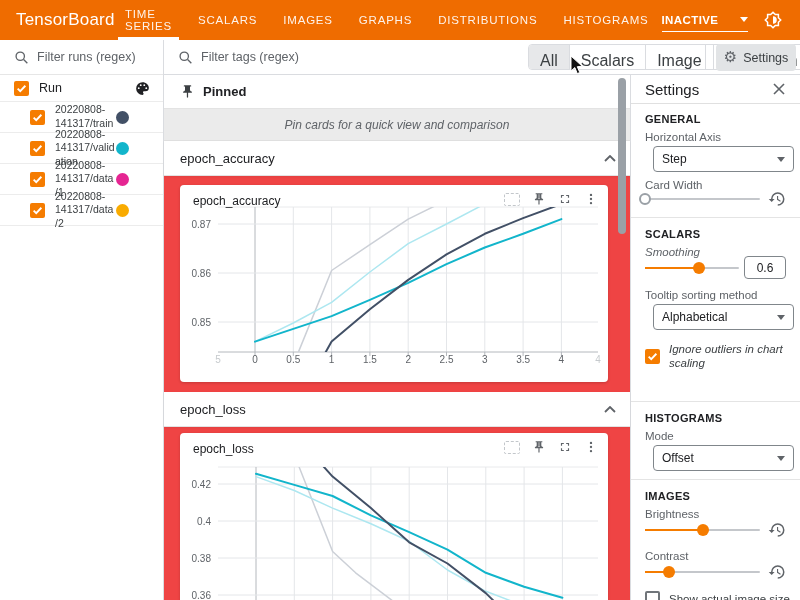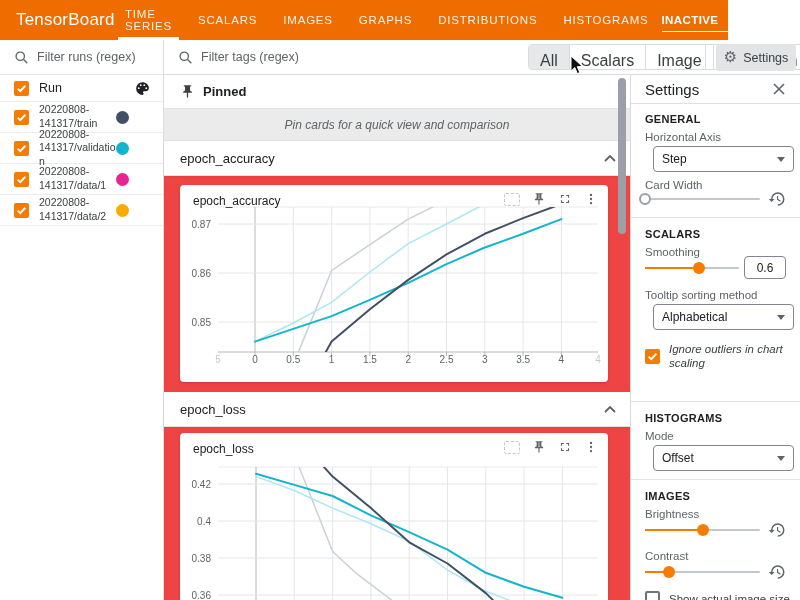--- a/index.html
+++ b/index.html
@@ -5,41 +5,41 @@
   * { box-sizing: border-box; margin: 0; padding: 0; }
   html,body { width: 800px; height: 600px; }
   body {
     position: relative; overflow: hidden; background: #fff;
     font-family: "Liberation Sans", sans-serif; color: #202124;
     -webkit-font-smoothing: antialiased;
   }
   .abs { position: absolute; }
 
   
-  #header { left:0; top:0; width:728px; height:40px; background:#ef6c00; display:flex; align-items:center; }
+  #header { left:0; top:0; width:800px; height:40px; background:#ef6c00; display:flex; align-items:center; }
   #logo { font-size:17px; color:#fff; padding-left:16px; width:112px; letter-spacing:.2px; }
   #nav-tabs { display:flex; height:40px; align-items:stretch; }
   .nav-tab { position:relative; display:flex; align-items:center; padding:0 13px; font-size:11.5px;
     letter-spacing:.8px; color:rgba(255,255,255,.92); cursor:default; }
   .nav-tab.active::after { content:""; position:absolute; left:6px; right:6px; bottom:0; height:3px; background:#fff; }
   #header-right { margin-left:auto; display:flex; align-items:center; gap:15px; padding-right:14px; }
   #status-select { position:relative; display:flex; align-items:center; width:86px; height:24px;
     border-bottom:1px solid #fff; color:#fff; font-size:11.5px; font-weight:bold; letter-spacing:.4px; }
   #status-caret { margin-left:auto; width:0; height:0; border-left:4px solid transparent; border-right:4px solid transparent; border-top:5px solid #fff; }
   .hicon { width:20px; height:20px; display:flex; align-items:center; justify-content:center; color:#fff; }
   .gear-glyph { font-size:19px; line-height:1; color:#fff; font-family:"DejaVu Sans", sans-serif; }
 
   
   #sidebar { left:0; top:40px; width:164px; height:560px; background:#fff; border-right:1px solid #dadce0; }
   #run-filter-row { display:flex; align-items:center; height:35px; padding:0 0 0 14px; border-bottom:1px solid #e6e6e6; }
   #run-filter-row input { border:0; outline:0; width:118px; font-size:12.5px; color:#202124; margin-left:8px; font-family:inherit; }
   #run-filter-row input::placeholder { color:#5f6368; }
   #runs-header { display:flex; align-items:center; height:27px; padding:0 12px 0 14px; border-bottom:1px solid #ececec; }
   #runs-header .hd-label { font-size:12.5px; margin-left:10px; flex:1; }
-  .run-row { display:flex; align-items:center; height:31px; padding:0 12px 0 14px; border-bottom:1px solid #ececec; }
+  .run-row { display:flex; align-items:center; height:31px; padding:0 12px 0 30px; border-bottom:1px solid #ececec; }
   .run-name { flex:1; margin-left:10px; font-size:10.5px; line-height:1.3; color:#3c4043; width:86px;
     overflow-wrap:break-word; word-break:break-word; }
   .run-dot { width:13px; height:13px; border-radius:50%; margin-right:22px; flex:none; }
   .cb { width:15px; height:15px; border-radius:2px; flex:none; display:flex; align-items:center; justify-content:center; }
   .cb.on { background:#f57c00; }
   .cb.off { background:#fff; border:2px solid #70757a; }
 
   
   #toolbar { left:164px; top:40px; width:636px; height:35px; background:#fff; border-bottom:1px solid #dadce0; }
   #tag-search { position:absolute; left:14px; top:0; height:34px; display:flex; align-items:center; }
@@ -371,21 +371,21 @@
       <div class="fill" style="width: 0%;"></div>
       <div class="knob hollow" style="left: 0%;"></div>
   </div>
   <svg class="reset-icon" style="left:137px; top:115px;" viewBox="0 0 24 24">
       <path d="M13 3a9 9 0 0 0-9 9H1l3.9 3.9L8.8 12H6a7 7 0 1 1 7 7v2a9 9 0 0 0 0-18z" fill="#5f6368"></path>
       <path d="M12 8v5l4.25 2.52.77-1.28-3.52-2.09V8z" fill="#5f6368"></path>
     </svg>
   <div class="divider" style="top:142px;"></div>
 
   <div class="sec-heading" style="top:153px;">SCALARS</div>
-  <div class="fld-label" style="top:171px;">Smoothing</div>
+  <div class="fld-label" style="top:171px;font-style:italic;">Smoothing</div>
   <div class="slider" style="left:14px; top:186px; width:94px;">
     <div class="track"></div>
       <div class="fill" style="width: 57%;"></div>
       <div class="knob" style="left: 57%;"></div>
   </div>
   <div class="value-box" style="left:113px; top:181px;">
     <input value="0.6" style="">
   </div>
   <div class="fld-label" style="top:214px;">Tooltip sorting method</div>
   <div class="selectbox" style="top:229px;">

